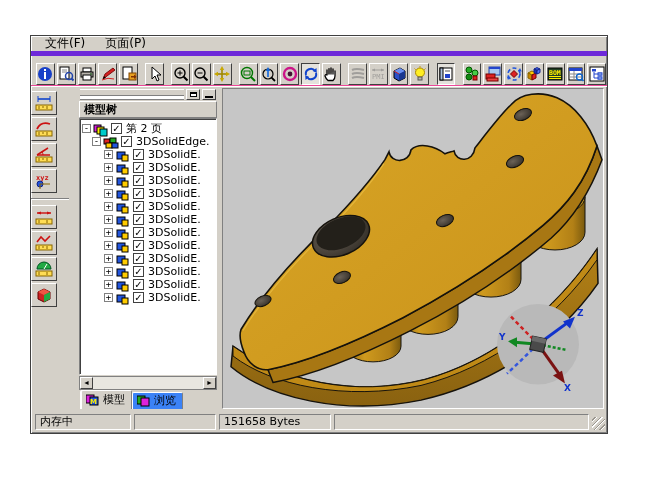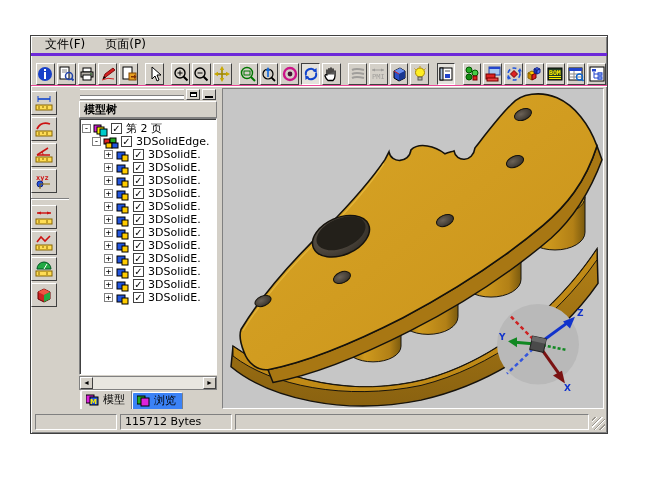--- a/index.html
+++ b/index.html
@@ -4,21 +4,21 @@
 <style>
   * { margin:0; padding:0; box-sizing:border-box; }
   html,body { width:660px; height:477px; background:#ffffff; overflow:hidden;
               font-family:"DejaVu Sans","Liberation Sans",sans-serif; }
   .app { position:absolute; left:30px; top:35px; width:578px; height:399px;
          background:#d4d0c8; border:1px solid #404040;
          box-shadow: inset 1px 1px 0 #ffffff, inset -1px -1px 0 #808080;
          display:flex; flex-direction:column; }
   
   .menubar { height:20px; display:flex; align-items:center; padding-left:6px; gap:4px;
-             border-bottom:3px solid #6d28d9; }
+             border-bottom:5px solid #6d28d9; }
   .menu-item { font-size:12px; color:#000; padding:2px 8px; cursor:default; }
   
   .toolbar { height:30px; display:flex; align-items:flex-end; padding-left:4px;
              border-bottom:1px solid #ec4899; box-shadow:0 1px 0 #ffffff; }
   .tb { width:21px; height:22px; margin:0 1px; background:#d4d0c8;
         border:1px solid; border-color:#ffffff #404040 #404040 #ffffff;
         display:flex; align-items:center; justify-content:center; padding:0; }
   .tb.pressed { border-color:#404040 #ffffff #ffffff #404040; background:#e4e2dc; }
   .tb.disabled svg { opacity:.55; filter:grayscale(1); }
   .sep { width:6px; height:22px; }
@@ -674,18 +674,19 @@
             <text x="354" y="231" font-size="9" font-weight="bold" fill="#1133cc">Z</text>
             <text x="341" y="308" font-size="9" font-weight="bold" fill="#1133cc">X</text>
             <text x="276" y="256" font-size="9" font-weight="bold" fill="#1133cc">Y</text>
           </g>
         </svg>
       </div>
     </div>
   </div>
 
   <div class="statusbar">
+    <div class="scell sc0">内存中</div>
     <div class="scell sc1"></div>
-    <div class="scell sc2">115712 Bytes</div>
+    <div class="scell sc2">151658 Bytes</div>
     <div class="scell sc3"></div>
     <div class="gripdots"></div>
   </div>
 </div>
 
 </body></html>

